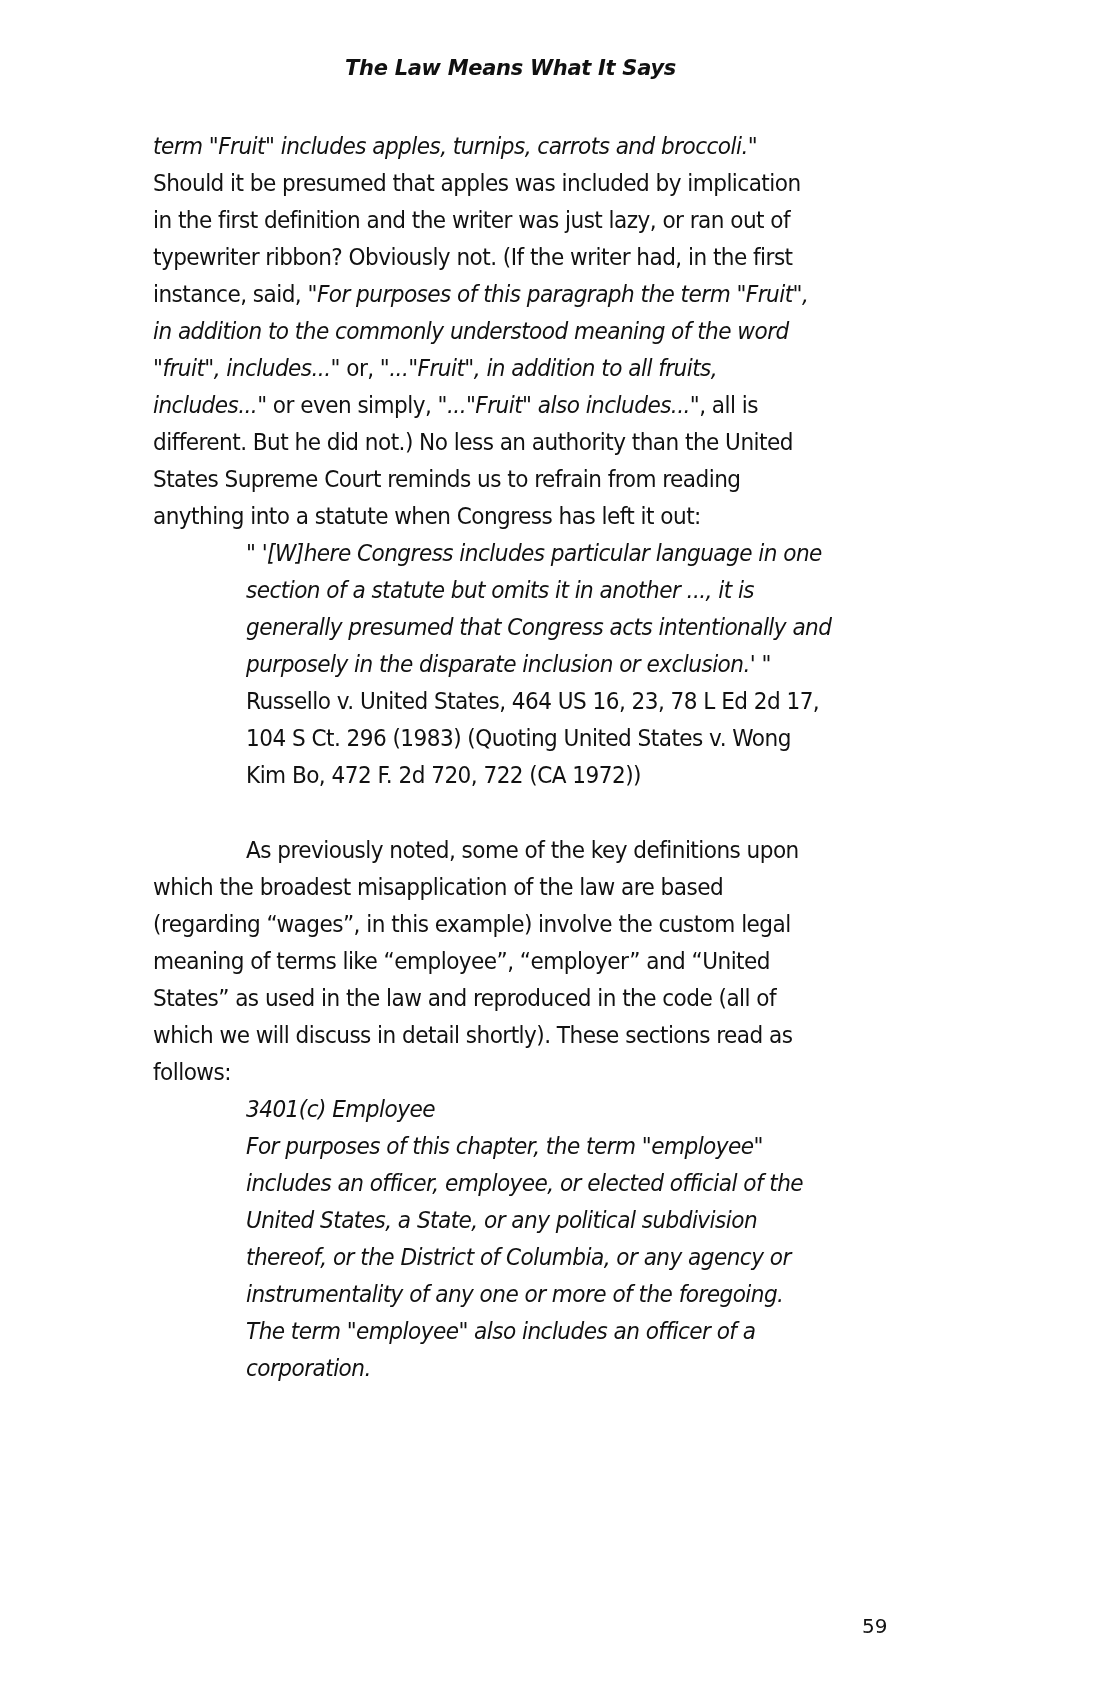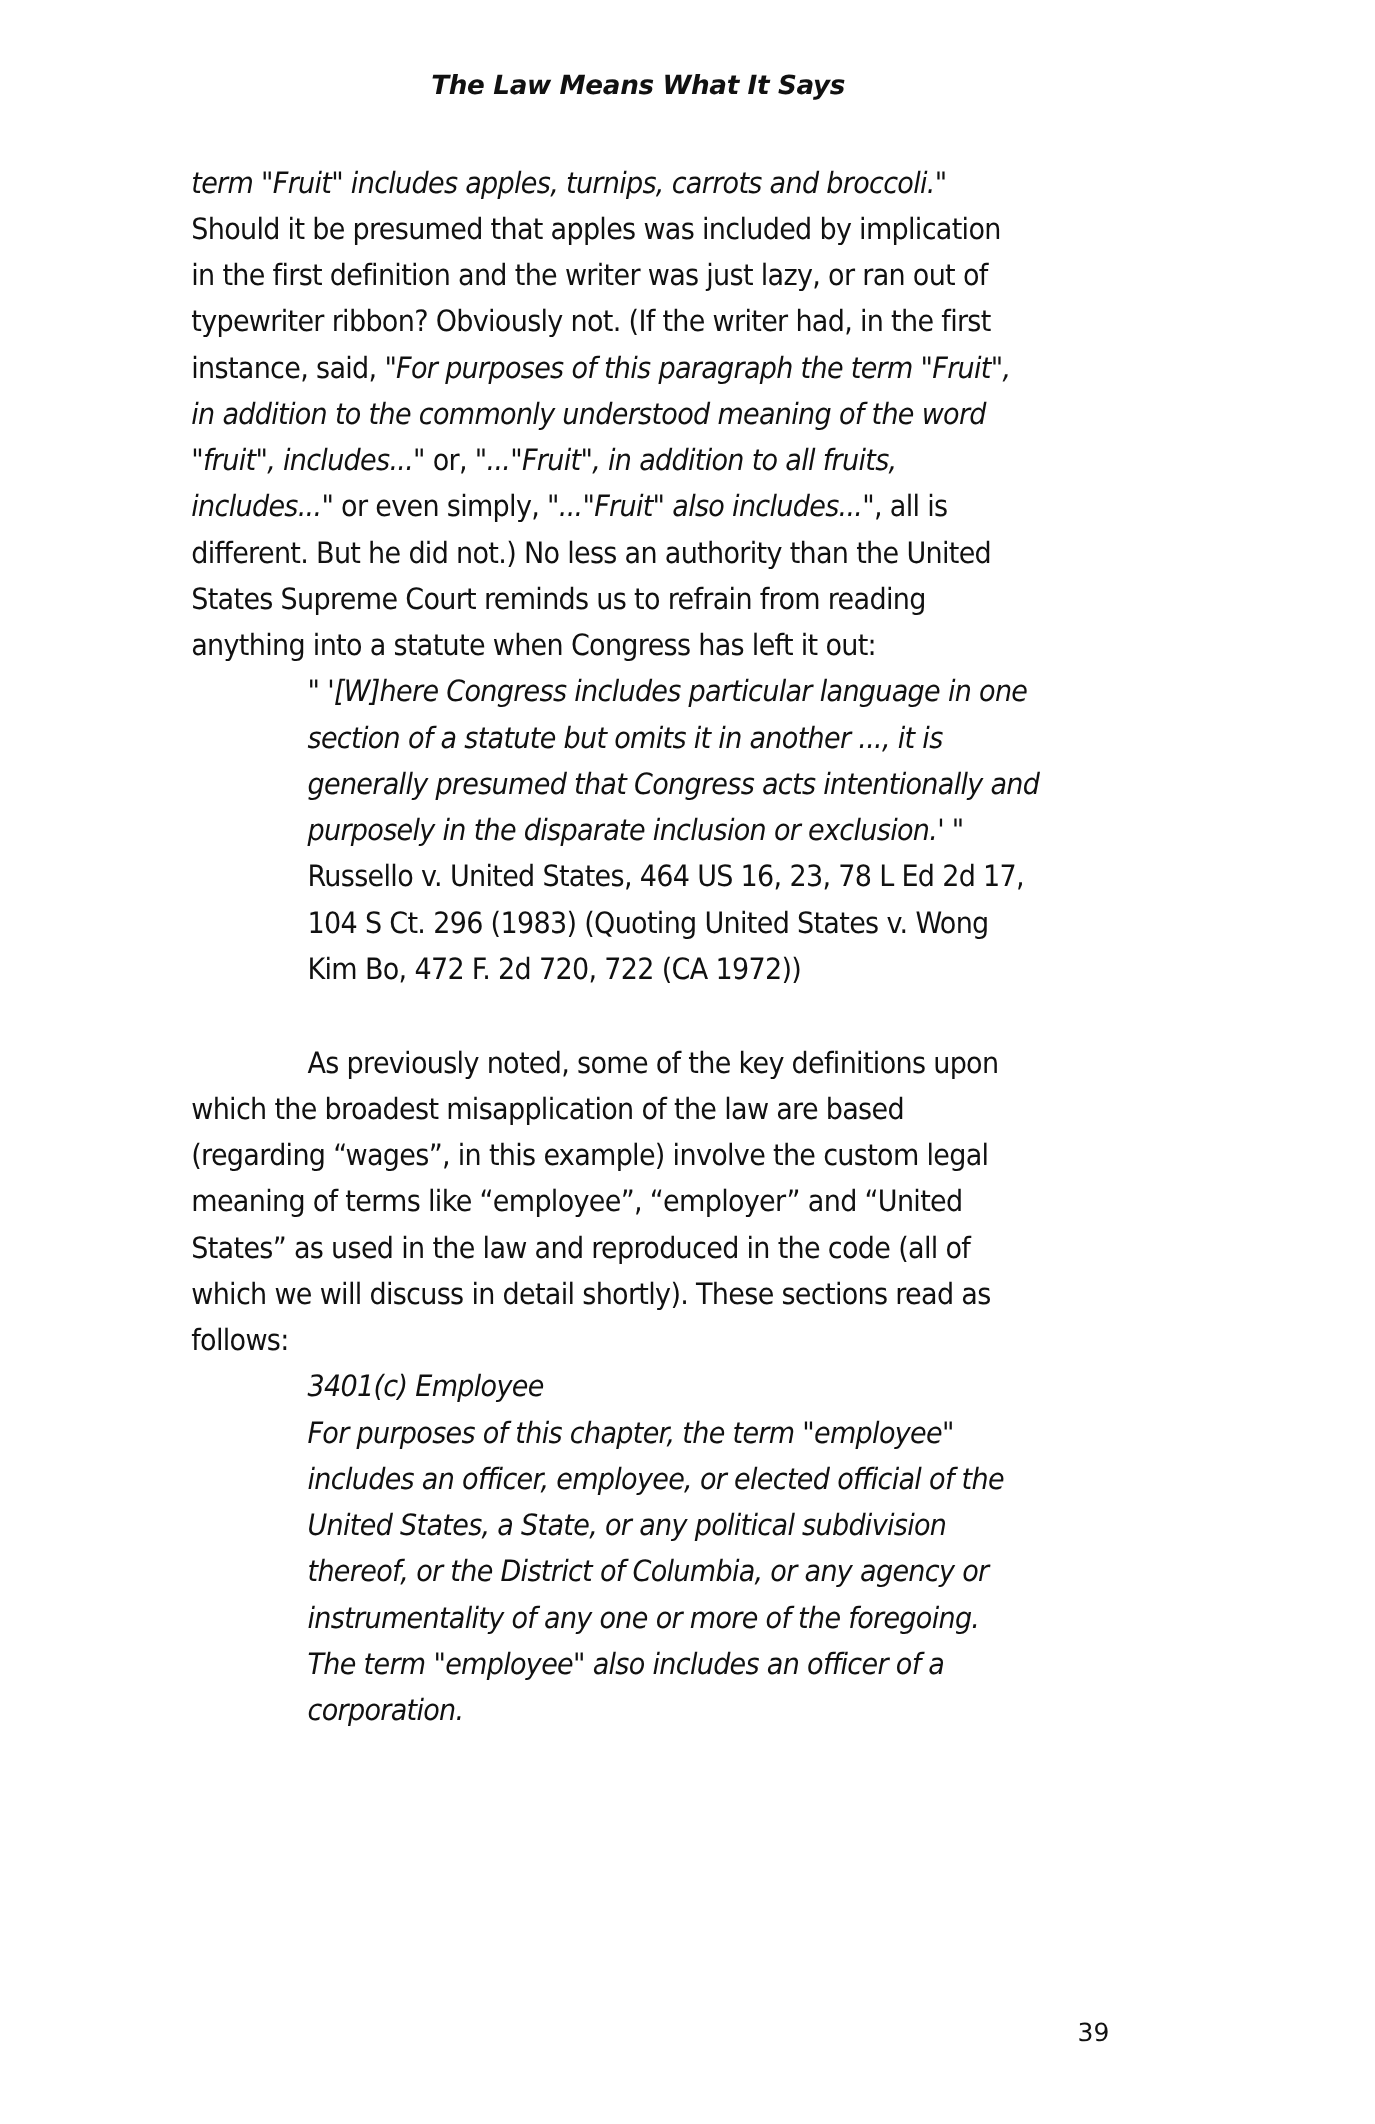--- a/index.html
+++ b/index.html
@@ -56,14 +56,14 @@
     <div class="line indent-line i" style="top:1091px">3401(c) Employee</div>
     <div class="line indent-line i" style="top:1128px">For purposes of this chapter, the term "employee"</div>
     <div class="line indent-line i" style="top:1165px">includes an officer, employee, or elected official of the</div>
     <div class="line indent-line i" style="top:1202px">United States, a State, or any political subdivision</div>
     <div class="line indent-line i" style="top:1239px">thereof, or the District of Columbia, or any agency or</div>
     <div class="line indent-line i" style="top:1276px">instrumentality of any one or more of the foregoing.</div>
     <div class="line indent-line i" style="top:1313px">The term "employee" also includes an officer of a</div>
     <div class="line indent-line i" style="top:1350px">corporation.</div>
   </div>
 
-  <div class="page-number">39</div>
+  <div class="page-number">59</div>
 </div>
 
 </body></html>

